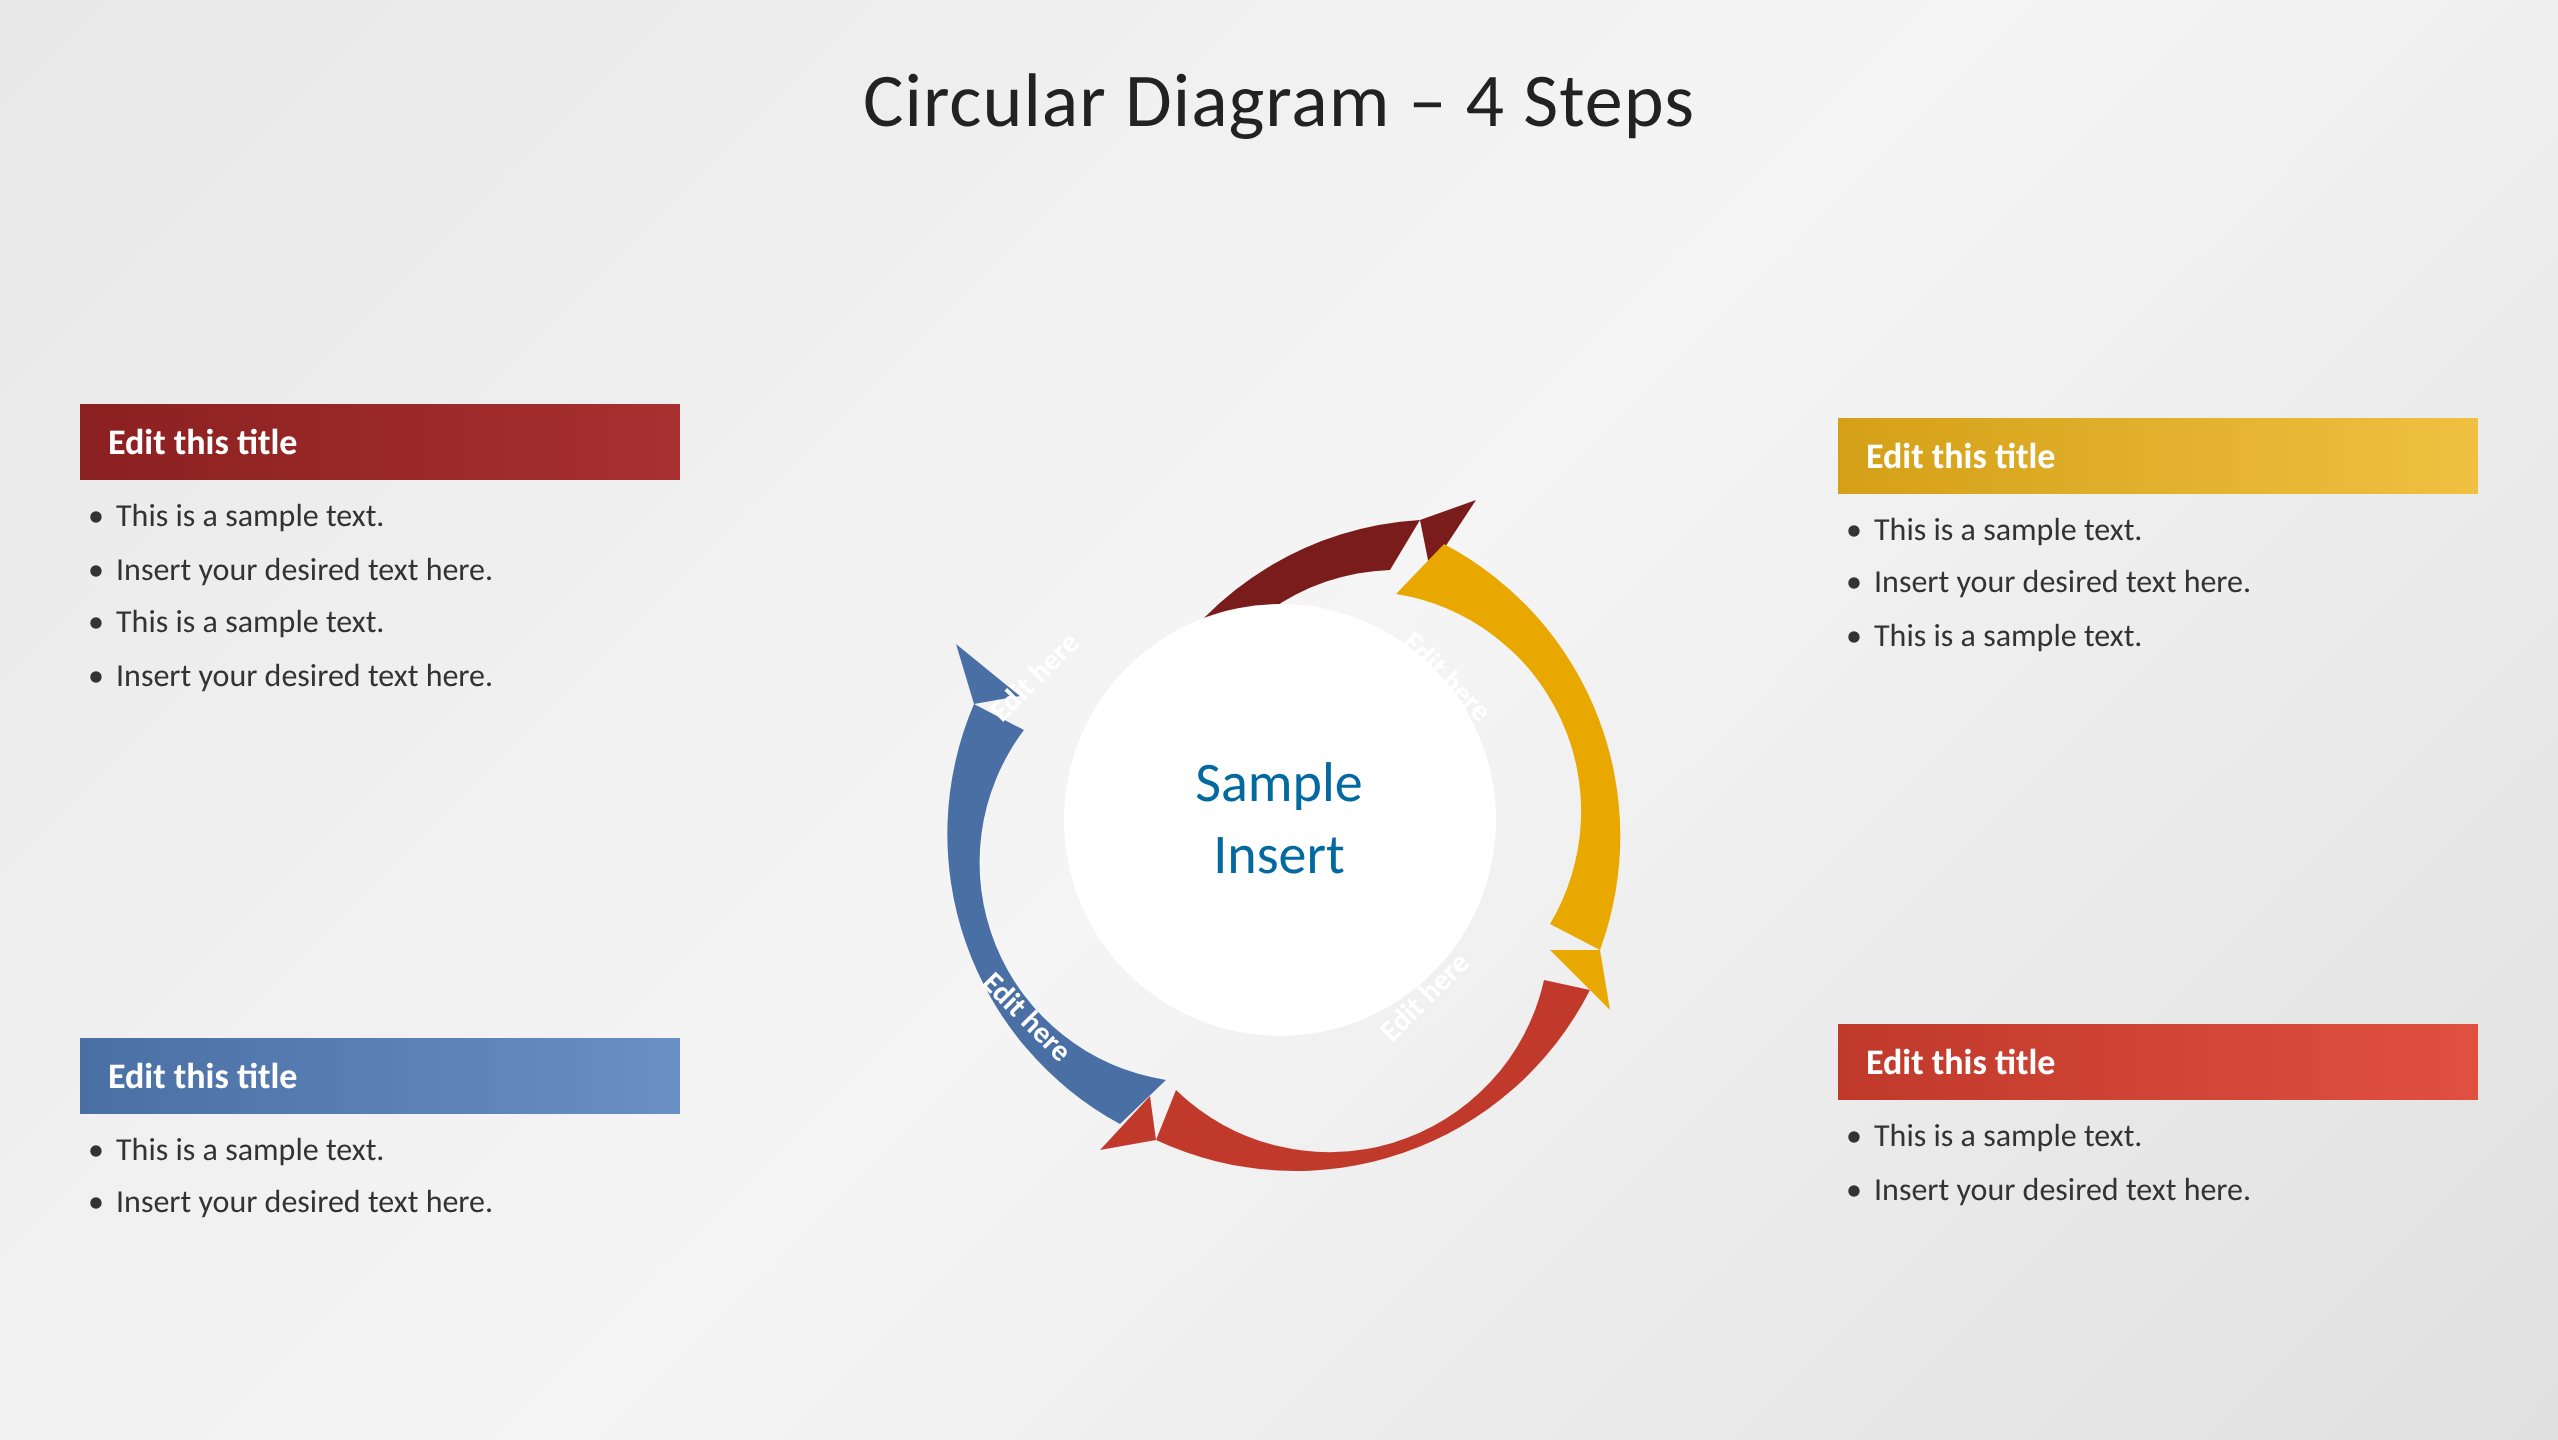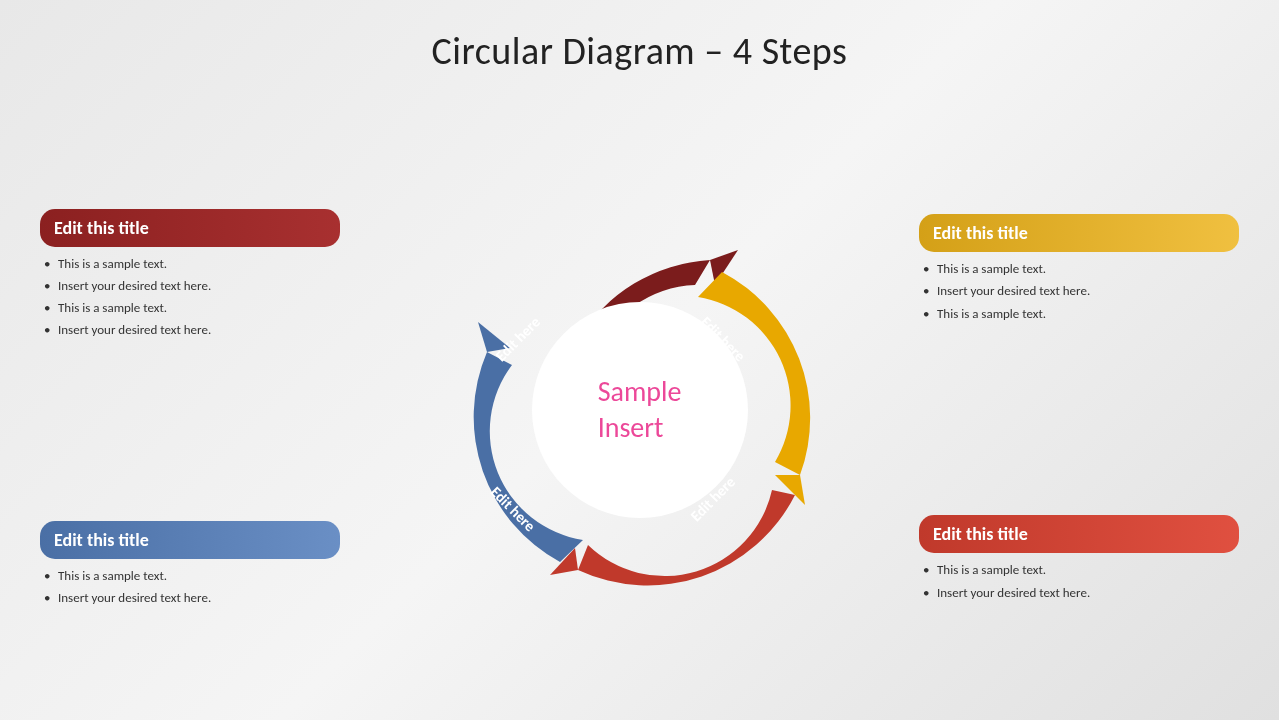--- a/index.html
+++ b/index.html
@@ -70,21 +70,20 @@
       display: flex;
       flex-direction: column;
     }
 
     .panel-title {
       padding: 8px 14px;
       color: white;
       font-size: 18px;
       font-weight: 700;
       margin-bottom: 8px;
-      border-radius: 15px;
     }
 
     .panel-title.dark-red {
       background: linear-gradient(to right, #8B2020, #a83030);
     }
 
     .panel-title.gold {
       background: linear-gradient(to right, #d4a017, #f0c040);
     }
 
@@ -95,21 +94,21 @@
     .panel-title.red {
       background: linear-gradient(to right, #c0392b, #e05040);
     }
 
     .panel-bullets {
       list-style: none;
       padding: 0 4px;
     }
 
     .panel-bullets li {
-      font-size: 13px;
+      font-size: 16px;
       color: #333;
       margin-bottom: 4px;
       padding-left: 14px;
       position: relative;
       line-height: 1.4;
     }
 
     .panel-bullets li::before {
       content: "•";
       position: absolute;
@@ -127,24 +126,24 @@
     .circle-svg {
       width: 420px;
       height: 420px;
     }
 
     .center-text {
       position: absolute;
       top: 50%;
       left: 50%;
       transform: translate(-50%, -50%);
-      text-align: left;
+      text-align: center;
       font-size: 28px;
       font-weight: 400;
-      color: #ec4899;
+      color: #0369a1;
       line-height: 1.3;
     }
   </style>
 </head>
 <body>
 
 <div class="slide">
   <h1 class="main-title">Circular Diagram – 4 Steps</h1>
 
   <div class="content-area">

